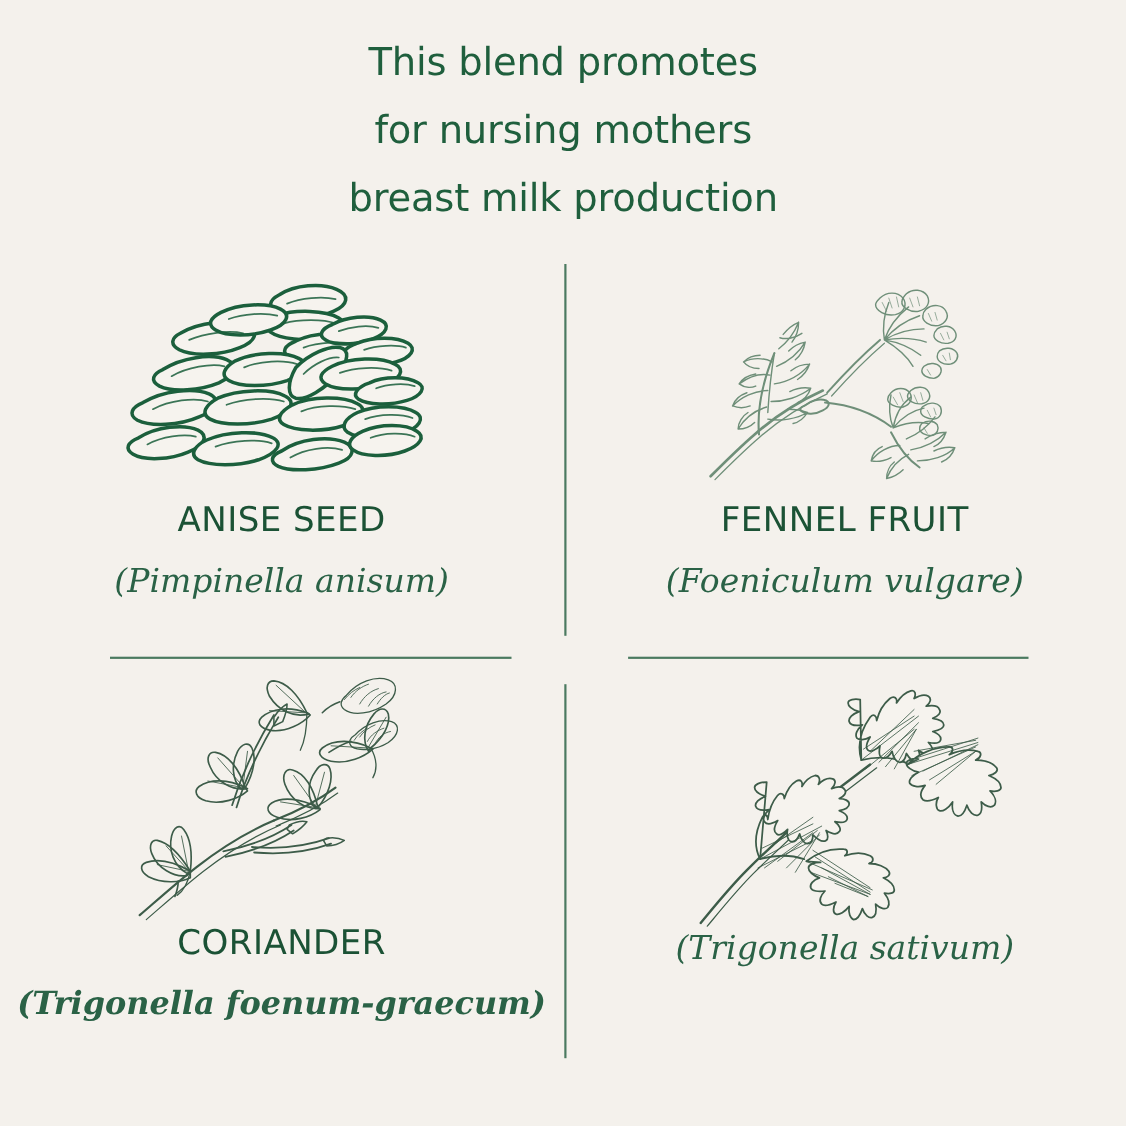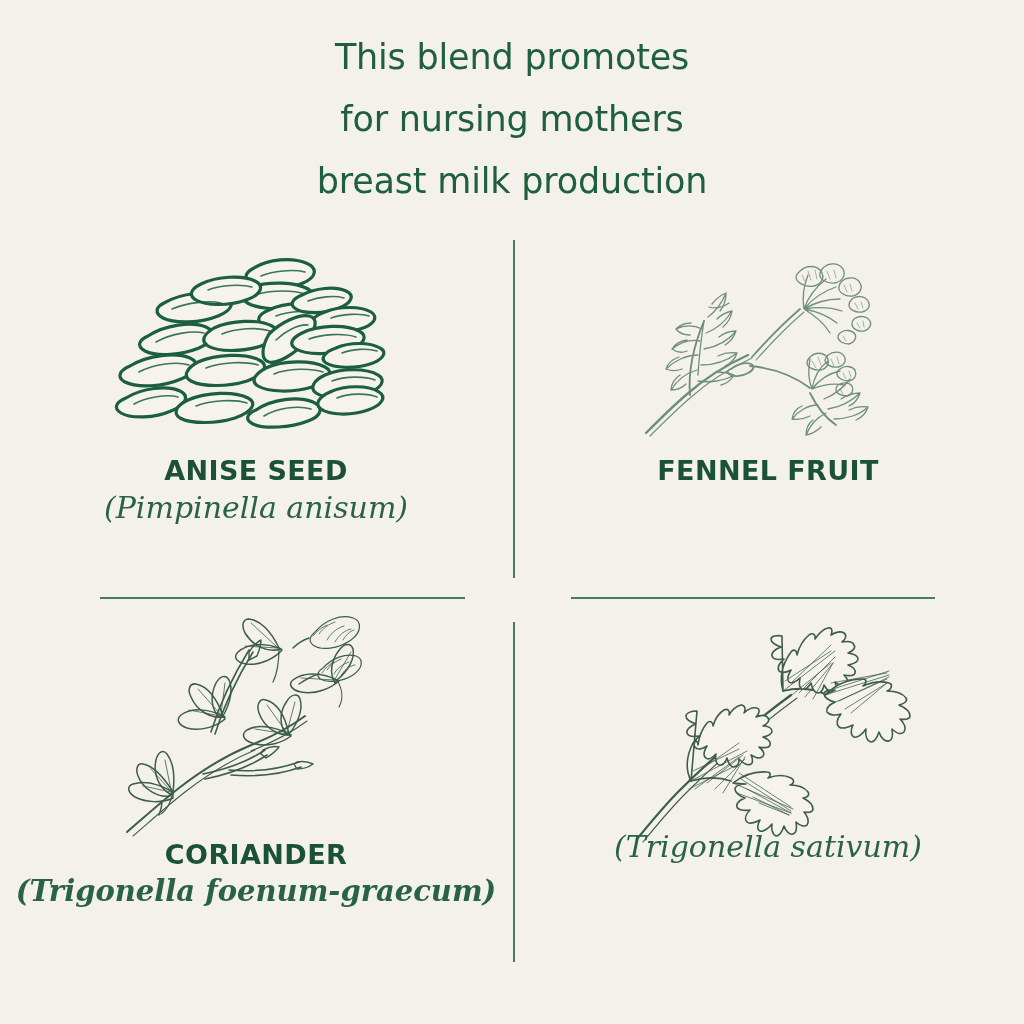--- a/index.html
+++ b/index.html
@@ -46,32 +46,32 @@
   .q-bl { left:0;    top:610px; }
   .q-br { left:512px; top:610px; }
 
   .art { height:215px; display:flex; align-items:center; justify-content:center; }
   .art svg { display:block; }
 
   .name {
     text-align:center;
     color:#1b5235;
     font-family:"DejaVu Sans", sans-serif;
-    font-weight:700;
-    font-size:27px;
+    font-weight:400;
+    font-size:31px;
     letter-spacing:0.4px;
     margin-top:8px;
   }
   .latin {
     text-align:center;
     color:#2a6246;
     font-family:"DejaVu Serif", serif;
     font-style:italic;
     font-size:30px;
-    margin-top:4px;
+    margin-top:20px;
     white-space:nowrap;
   }
   .q-bl .name, .q-br .name { margin-top:14px; }
   .q-bl .latin { font-size:29px;font-weight:bold; }
 </style>
 </head>
 <body>
 
 <div id="stage">
 
@@ -202,20 +202,21 @@
           <path d="M182 156c6 12 14 24 26 32" stroke-width="1.8"></path>
           <path d="M190 168c-10 0-20 6-26 14M164 182c1-6 5-11 10-13M164 182c5 1 12 0 18-3"></path>
           <path d="M198 176c-8 4-16 12-20 22M178 198c0-6 3-12 7-15M178 198c5-1 11-4 15-8"></path>
           <path d="M200 172c12-2 24-8 32-16M232 156c-2 6-6 11-11 13M232 156c-6 0-13 2-19 6"></path>
           <path d="M206 182c12 0 26-4 34-12M240 170c-2 6-7 11-12 13M240 170c-6-1-13 0-19 3"></path>
           <path d="M196 162c10-4 20-12 26-20"></path>
         </g>
       </svg>
     </div>
     <div class="name">FENNEL FRUIT</div>
+    <div class="latin">(Foeniculum vulgare)</div>
   </div>
 
   <div class="quad q-bl">
     <div class="art">
       <svg width="290" height="248" viewBox="0 0 290 248" fill="none" stroke="#3d5c49" stroke-width="1.5" stroke-linecap="round" stroke-linejoin="round">
 
         <path d="M16 238c14-12 34-30 52-44 22-17 46-32 70-42" stroke-width="2"></path>
         <path d="M22 242c14-12 34-30 52-44 22-17 46-32 70-42" stroke-width="1.1"></path>
         <path d="M138 152c20-8 40-18 56-30" stroke-width="2"></path>
         <path d="M140 157c20-8 40-18 56-30" stroke-width="1.1"></path>

